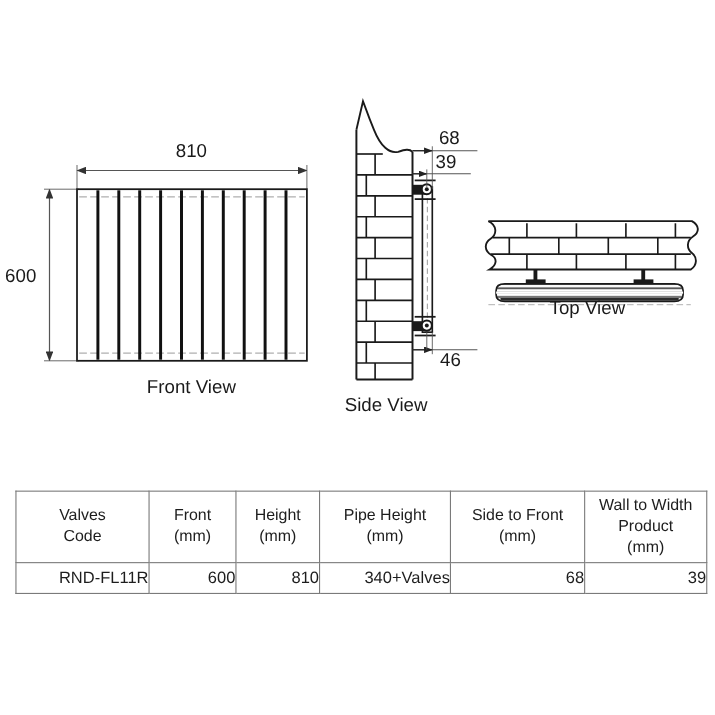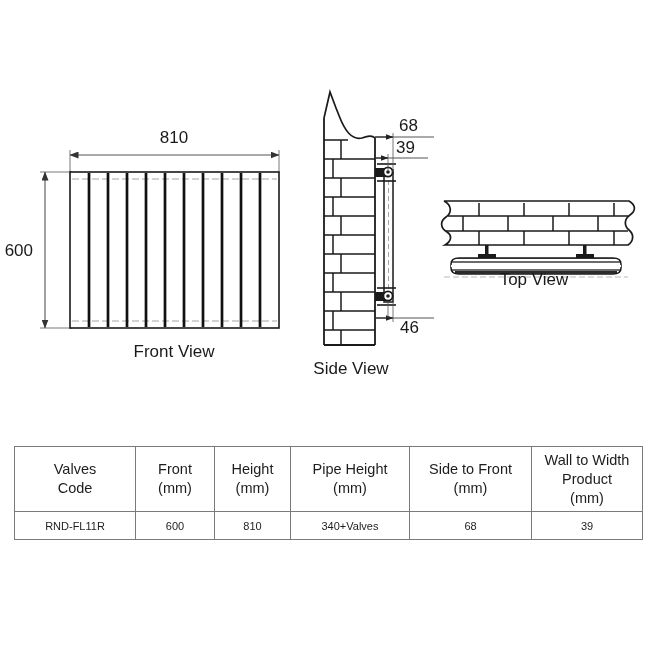--- a/index.html
+++ b/index.html
@@ -43,22 +43,23 @@
     color: #1d1d1d;
     padding: 0;
   }
   table.spec-table thead td {
     height: 64px;
     font-size: 14.5px;
     line-height: 19px;
   }
   table.spec-table tbody td {
     height: 27px;
-    font-size: 11px;
+    font-size: 15px;
     line-height: 18px;
+    text-align: right;
   }
   .hdr-line { display: block; }
   svg { display: block; }
   text.dim {
     font-family: "Liberation Sans", sans-serif;
     font-size: 17px;
     fill: #1a1a1a;
   }
   text.viewlabel {
     font-family: "Liberation Sans", sans-serif;

